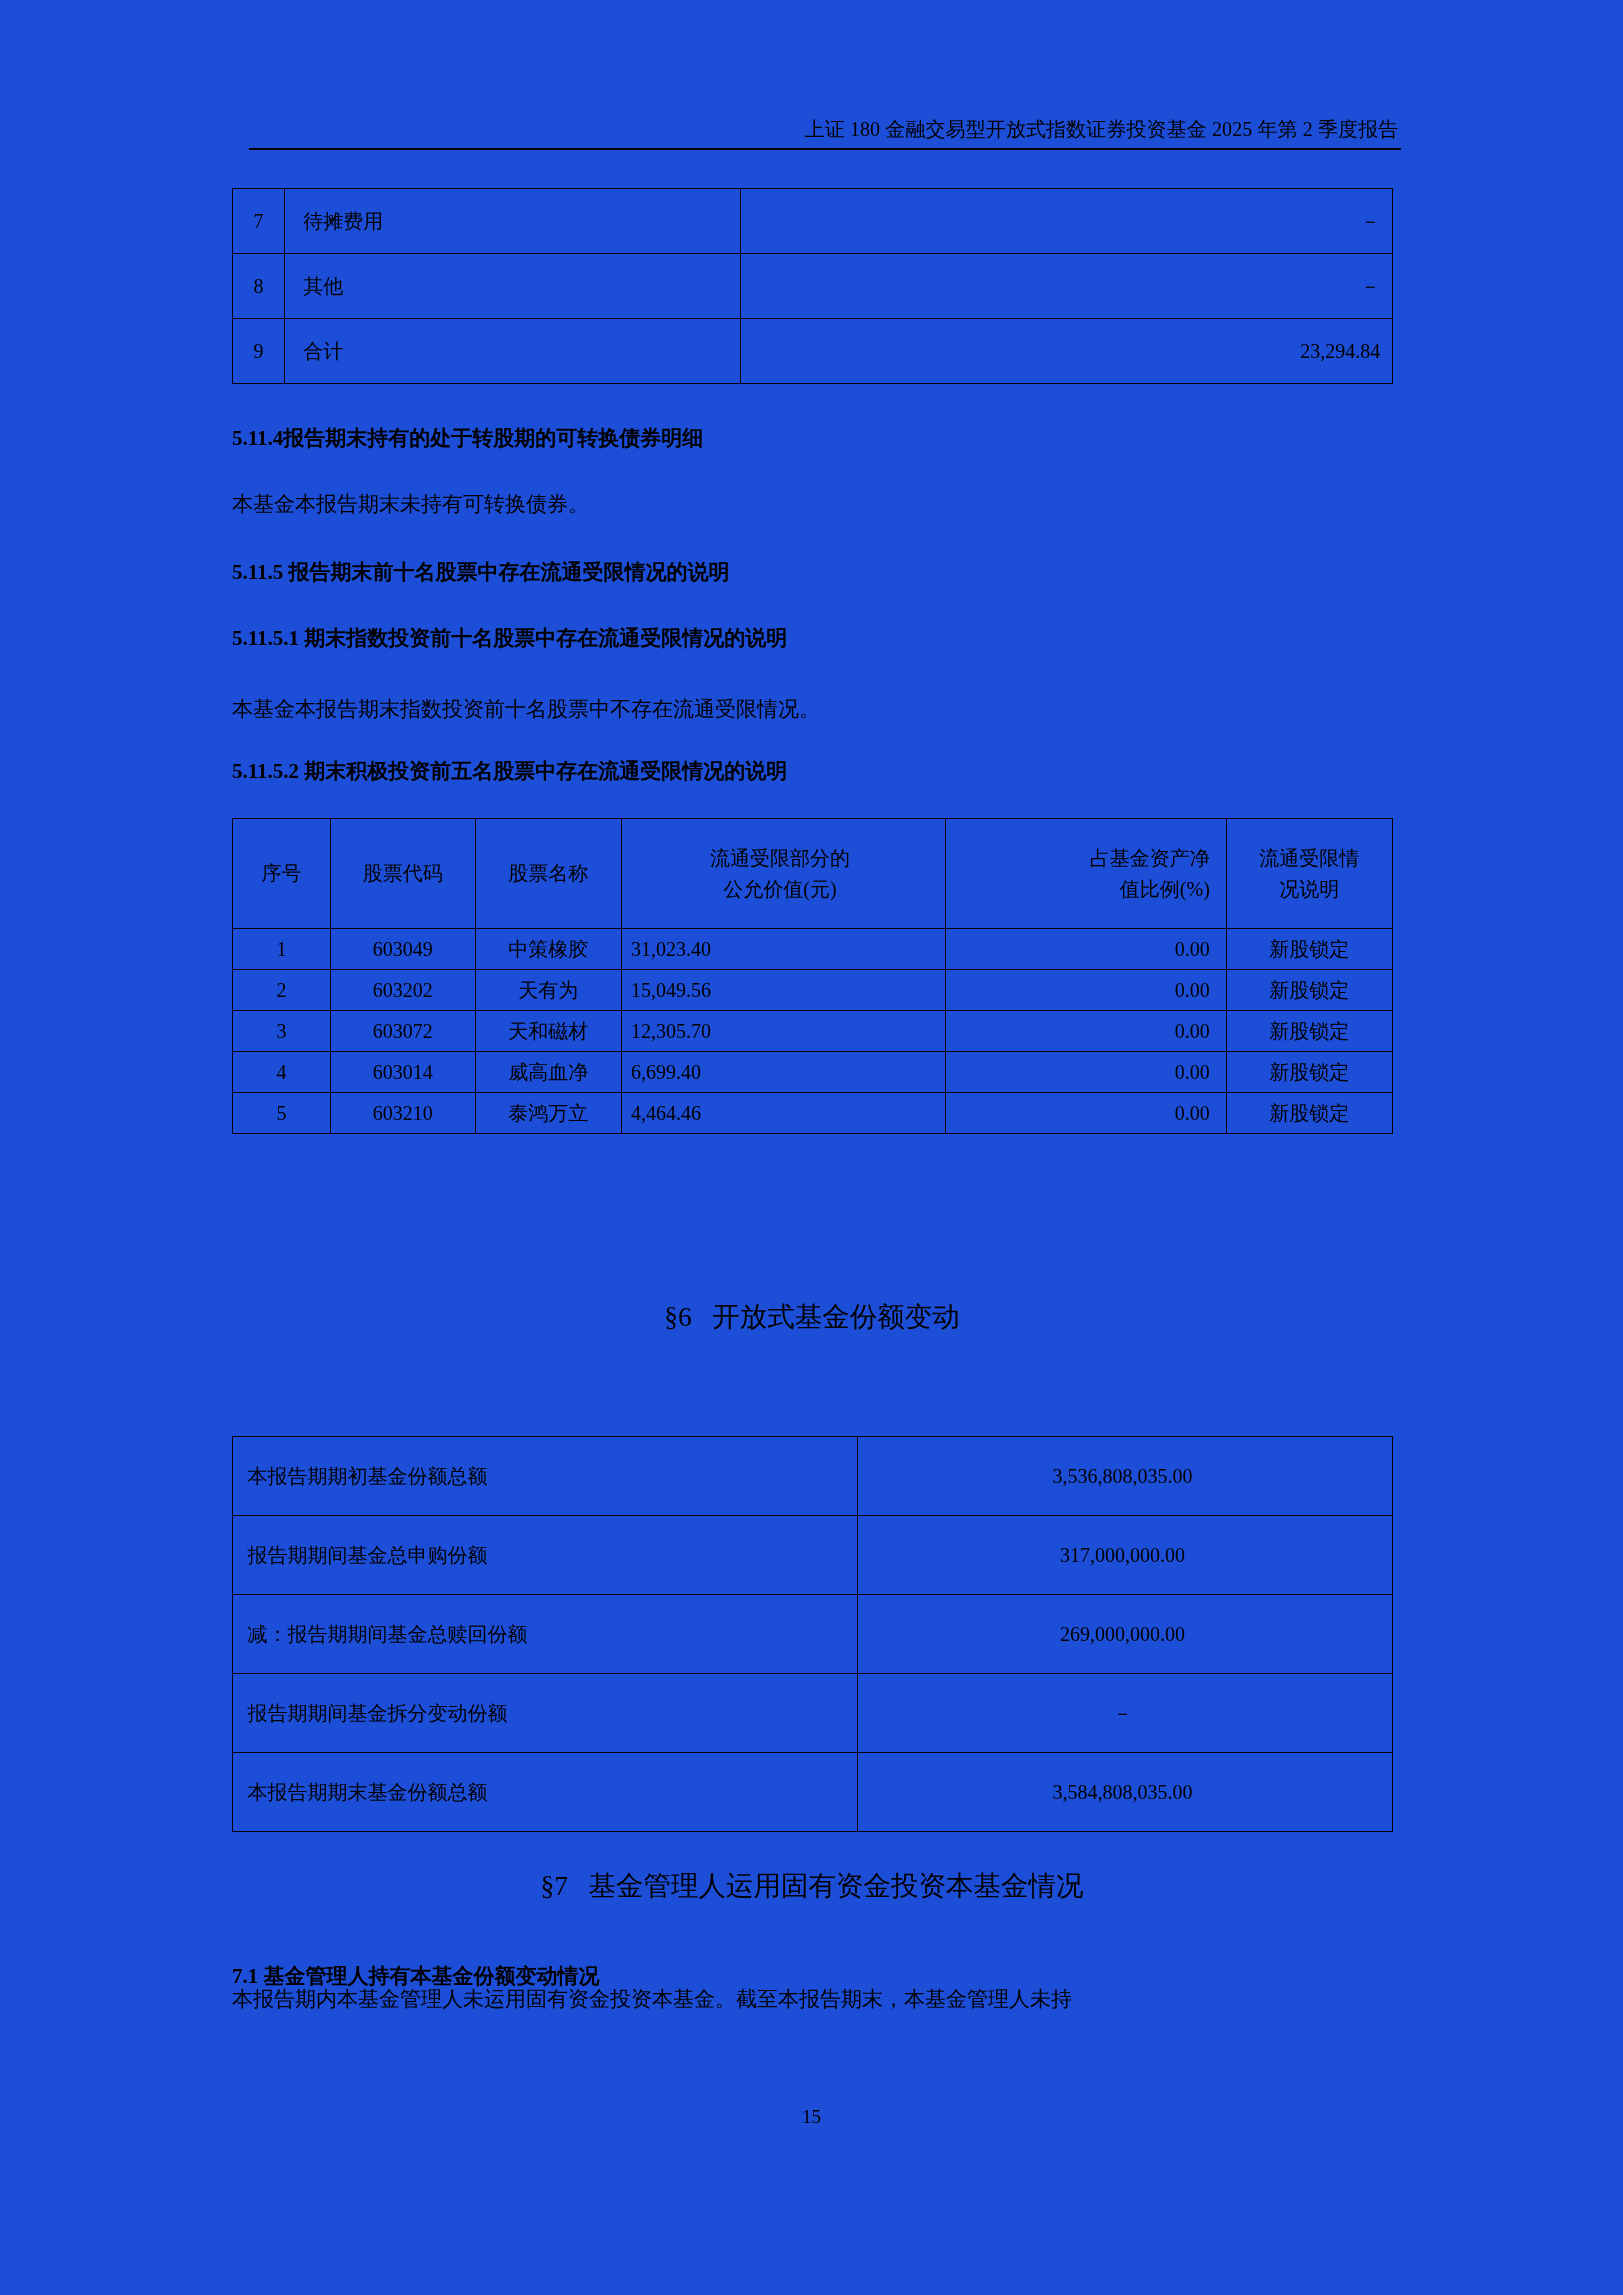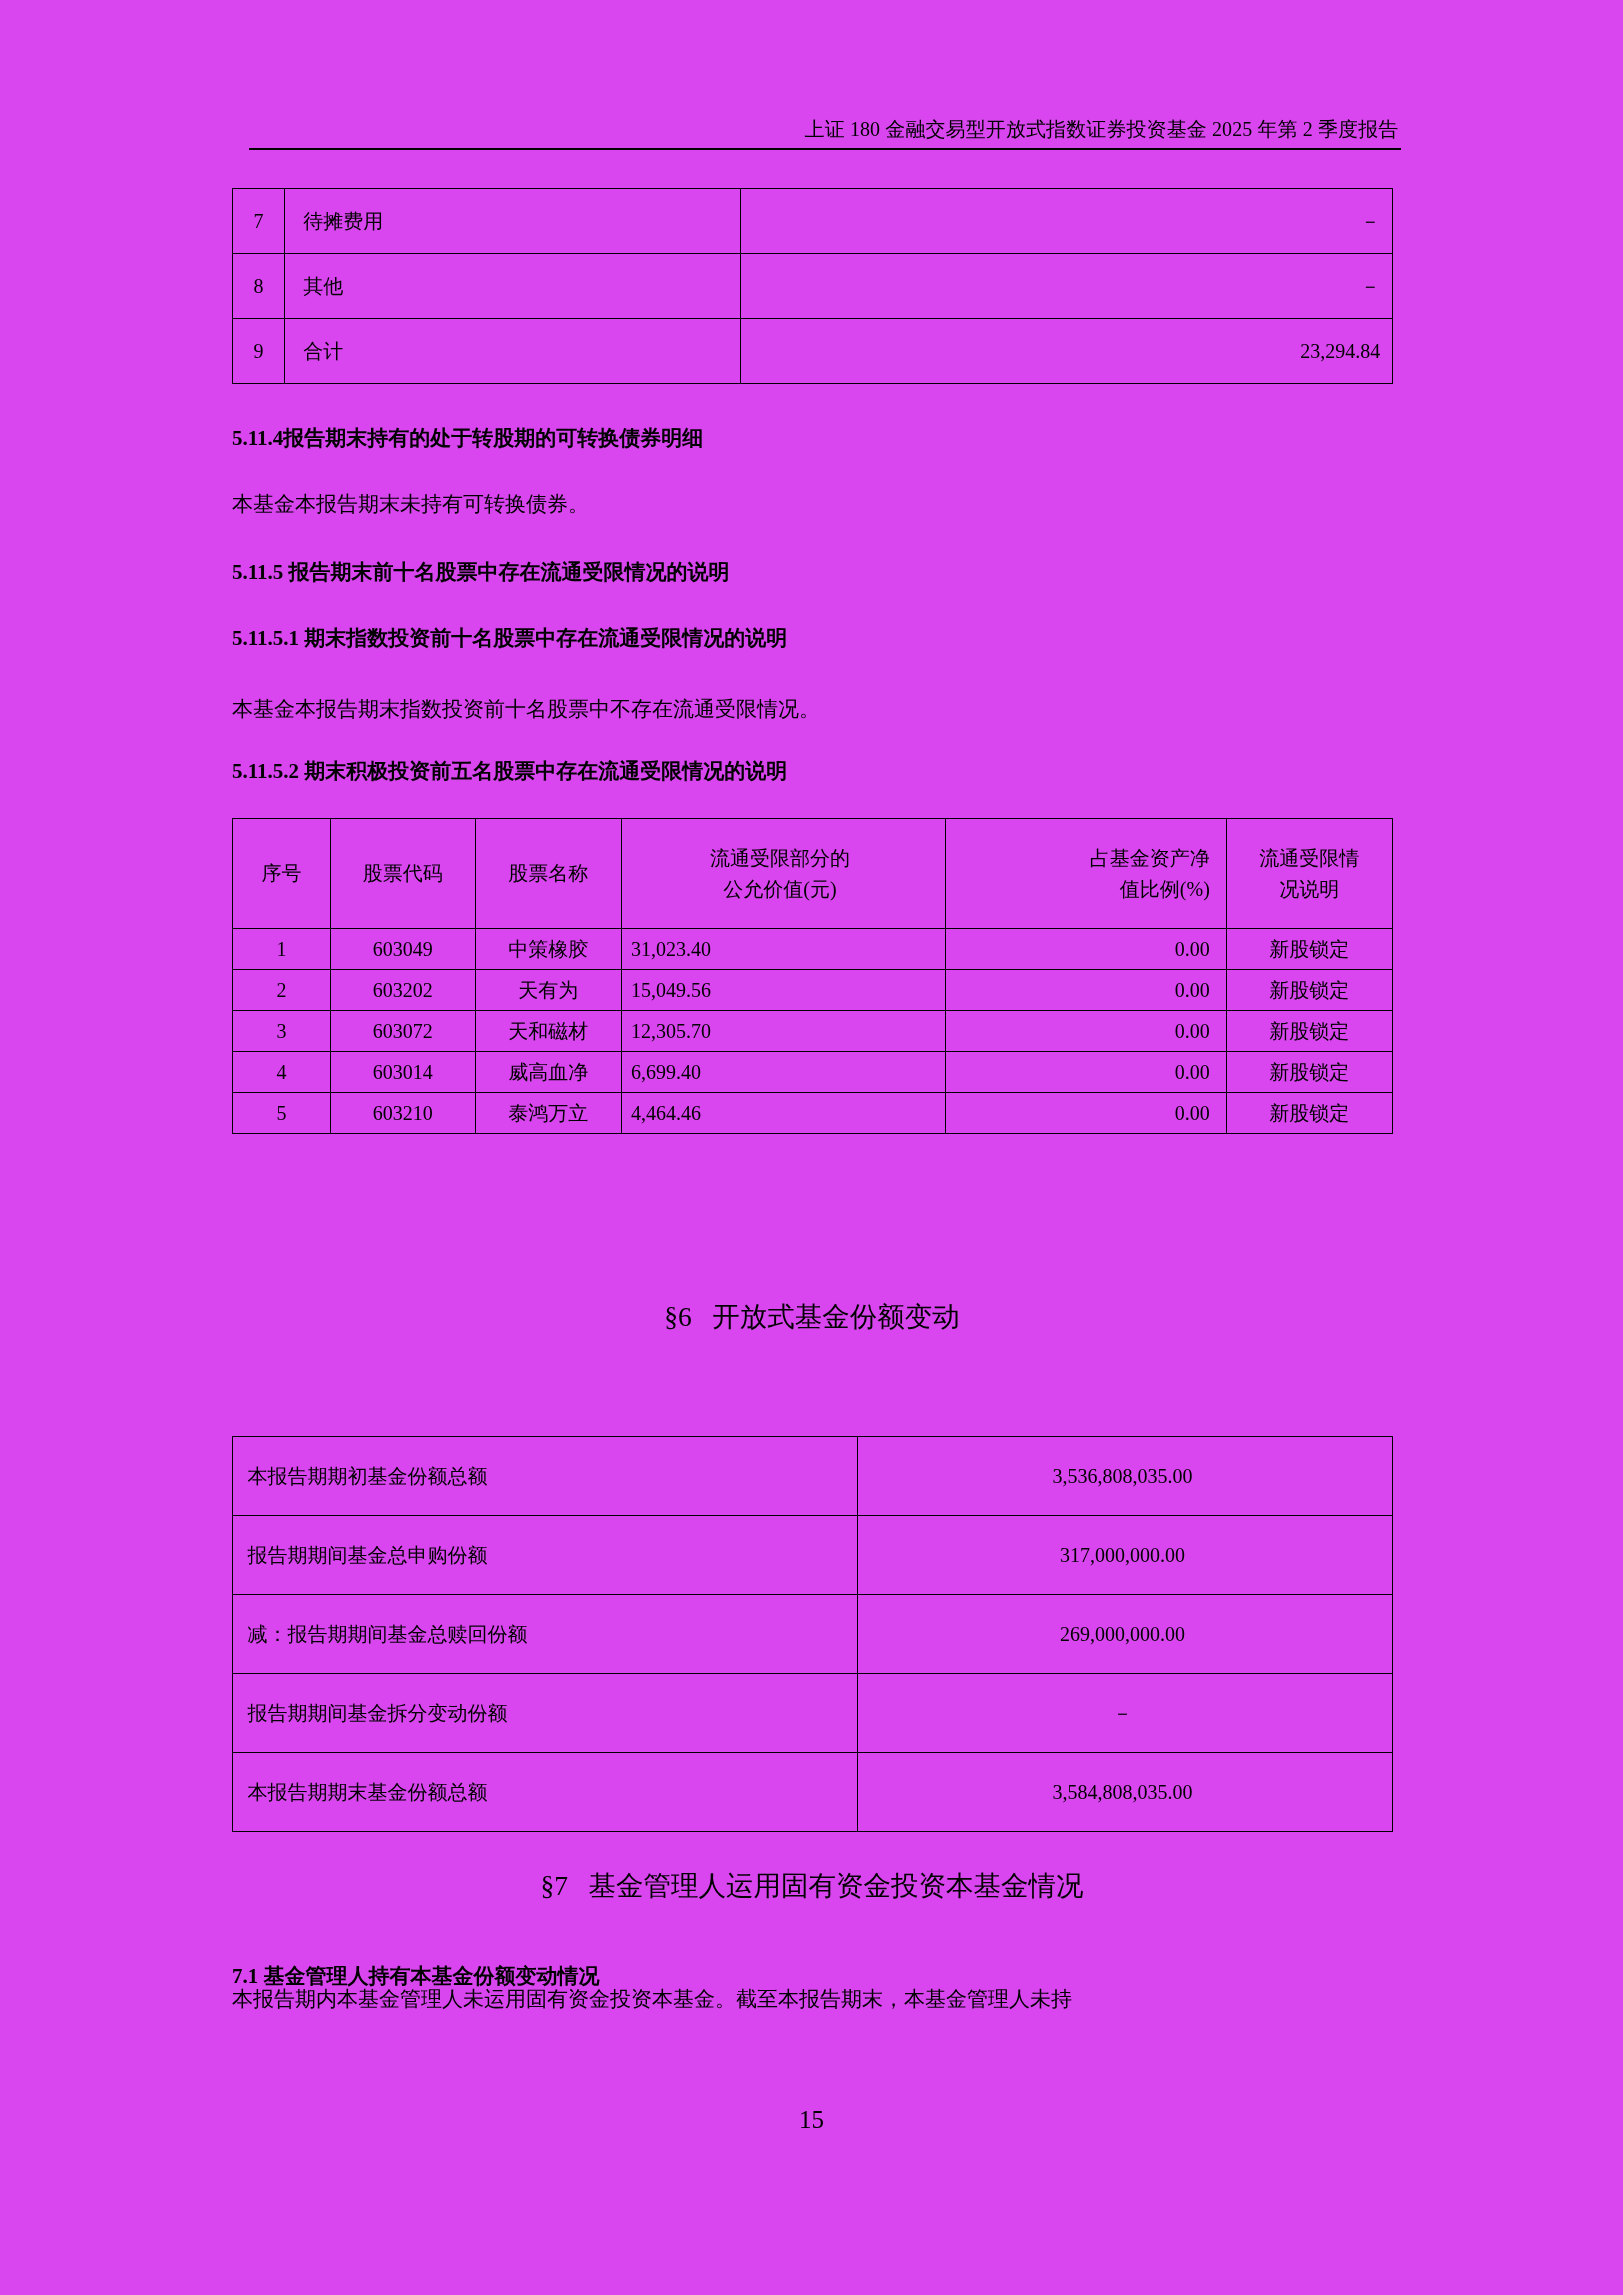--- a/index.html
+++ b/index.html
@@ -8,21 +8,21 @@
     background: #ffffff;
   }
   body {
     font-family: "Liberation Serif", "DejaVu Serif", serif;
     color: #000000;
   }
   .page {
     position: relative;
     width: 1623px;
     height: 2295px;
-    background: #d946ef;
+    background: #1d4ed8;
     box-sizing: border-box;
     overflow: hidden;
   }
 
   
   .header-wrap {
     position: absolute;
     left: 249px;
     top: 116px;
     width: 1152px;
@@ -135,21 +135,21 @@
     text-align: right;
     font-size: 20px;
     padding-right: 6.5px;
     box-sizing: border-box;
   }
   .page-number {
     position: absolute;
     left: 0;
     width: 1623px;
     text-align: center;
-    font-size: 25px;
+    font-size: 19px;
   }
   .sp { display: inline-block; width: 0.75em; }
 </style>
 </head>
 <body>
 
 <div class="page">
 
   <div class="header-wrap">
     <div class="header-text">上证 180 金融交易型开放式指数证券投资基金 2025 年第 2 季度报告</div>

